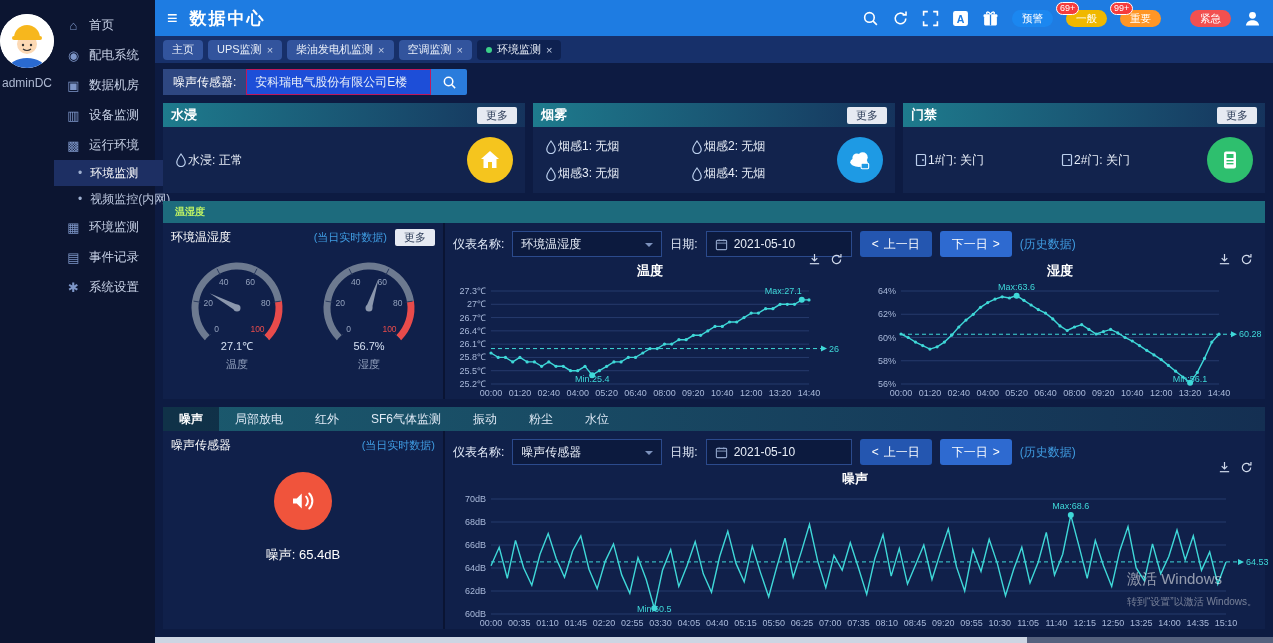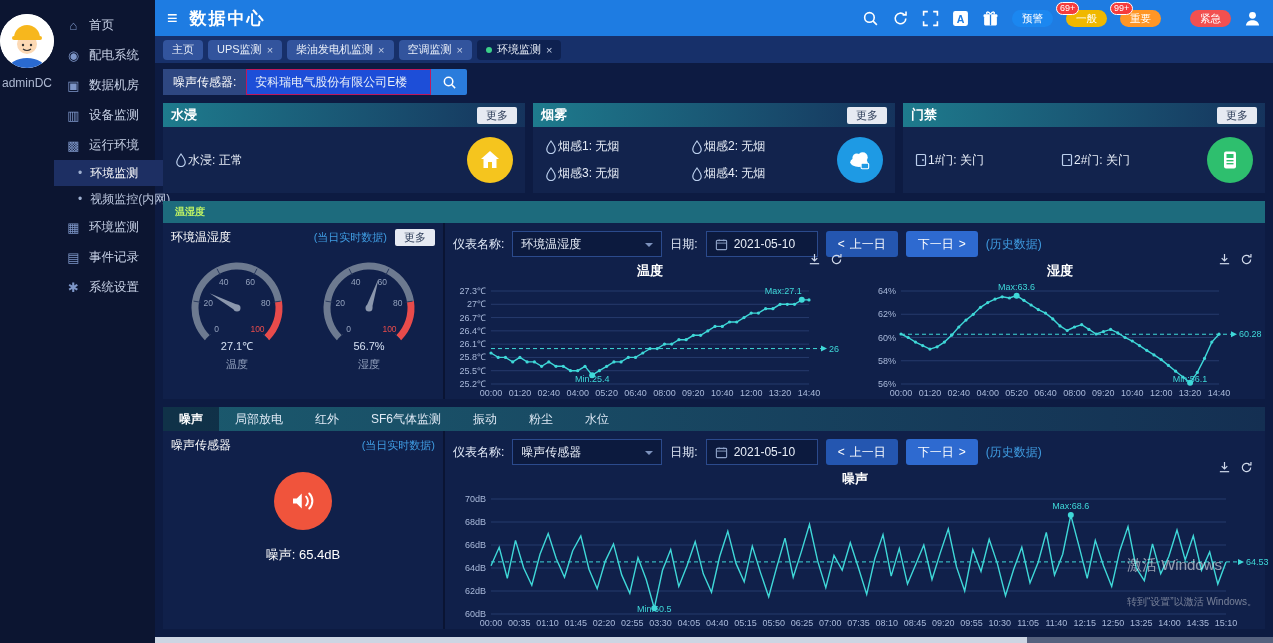--- a/index.html
+++ b/index.html
@@ -60,42 +60,42 @@
 .note{color:#3f9be0;font-size:11px;white-space:nowrap}
 .gauges{display:flex;justify-content:space-around;margin-top:4px}
 .gauge{text-align:center}
 .gauge-label{color:#93a1bd;font-size:11px;margin-top:-6px}
 .right-area{flex:1;min-width:0}
 .controls{display:flex;align-items:center;gap:8px;padding:8px 8px 4px;flex-wrap:nowrap}
 .ctl-label{font-size:12px;color:#e2eaf8;white-space:nowrap}
 .select{height:26px;background:#0c1a3e;border:1px solid #2b4a8c;display:flex;align-items:center;gap:6px;padding:0 8px;position:relative;cursor:pointer;color:#e8eef8;font-size:12px;white-space:nowrap}
 .select.meter{width:150px}
 .select.meter:after{content:"";position:absolute;right:8px;top:11px;border:4px solid transparent;border-top-color:#7d92bd}
-.select.date{width:112px}
+.select.date{width:146px}
 .btn{height:26px;padding:0 12px;border:none;border-radius:3px;color:#fff;font-size:12px;cursor:pointer;display:flex;align-items:center;gap:5px;white-space:nowrap;font-family:inherit}
 .btn.prev{background:#2456b0}
 .btn.next{background:#2e6ad0}
 .hist{color:#3f9be0;font-size:12px;cursor:pointer;white-space:nowrap}
 .charts-row{display:flex}
 .chart-block{flex:1;min-width:0;position:relative}
 .chart-title-row{position:relative;text-align:center;height:20px;line-height:20px;font-weight:bold;font-size:13px;color:#fff}
 .chart-icons{position:absolute;right:12px;top:-8px;display:flex;gap:9px}
 .ci{width:13px;height:13px;cursor:pointer;display:block}
 .chart{height:118px}
 .chart.tall{height:140px}
 
 .subtabs{height:24px;display:flex;background:linear-gradient(90deg,#1b5a6e,#142f52);margin-top:8px}
 .subtab{padding:0 16px;line-height:24px;font-size:12px;color:#dfe9f5;cursor:pointer;white-space:nowrap}
 .subtab.active{background:rgba(8,18,42,.55);color:#fff;font-weight:bold}
 .noise-icon-wrap{width:58px;height:58px;border-radius:50%;margin:18px auto 0;display:flex;align-items:center;justify-content:center}
 .noise-value{text-align:center;font-size:13px;color:#fff;margin-top:16px}
 
 .watermark{position:absolute;right:16px;bottom:34px;color:rgba(255,255,255,.55);pointer-events:none;text-align:left}
 .wm1{font-size:15px}
-.wm2{font-size:10px;margin-top:20px;color:rgba(255,255,255,.42)}
+.wm2{font-size:10px;margin-top:6px;color:rgba(255,255,255,.42)}
 .hscroll{position:absolute;left:0;right:0;bottom:0;height:6px;background:#55617e}
 .hscroll .thumb{height:6px;width:78%;background:#cdd5e3}
 </style>
 </head>
 <body>
 
 <div class="app">
 
   <aside class="sidebar">
     <div class="profile">

